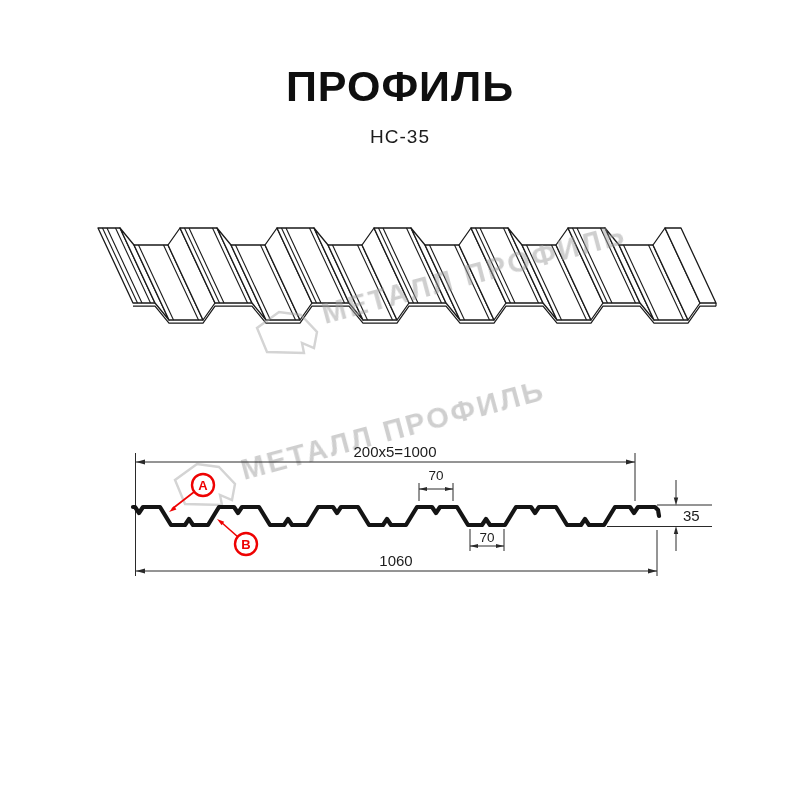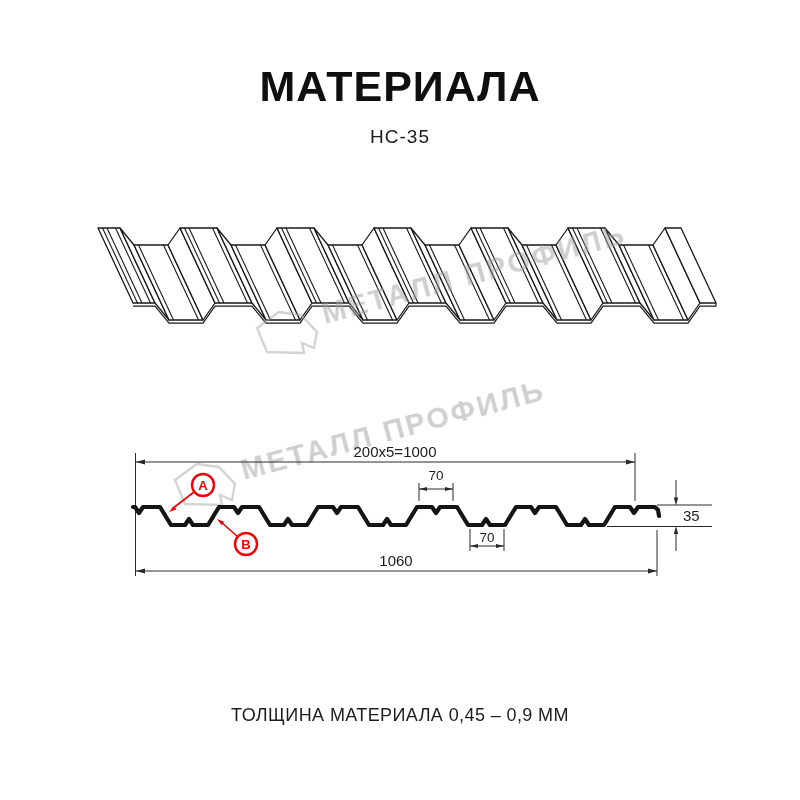--- a/index.html
+++ b/index.html
@@ -16,21 +16,21 @@
   .dimtxt-sm{font-size:13.5px;fill:#1c1c1c;}
   .dimline{stroke:#2a2a2a;stroke-width:1;fill:none;}
   .redlbl{font-size:13px;font-weight:600;}
   .wmtext{font-size:29px;font-weight:bold;letter-spacing:2.5px;}
 </style>
 </head>
 <body>
 
 <div id="page">
 
-  <div class="title">МАТЕРИАЛА</div>
+  <div class="title">ПРОФИЛЬ</div>
   <div class="subtitle">НС-35</div>
 
   <svg id="diagram" width="800" height="800" viewBox="0 0 800 800" style="position:absolute;left:0;top:0;">
 
     <g id="g3d">
         <path d="M133,303 L155,303 L120,228 L98,228 Z" fill="#ffffff" stroke="#1a1a1a" stroke-width="1.3" stroke-linejoin="round"></path>
         <path d="M155,303 L169,320 L134,245 L120,228 Z" fill="#ffffff" stroke="#1a1a1a" stroke-width="1.3" stroke-linejoin="round"></path>
         <path d="M169,320 L203,320 L168,245 L134,245 Z" fill="#ffffff" stroke="#1a1a1a" stroke-width="1.3" stroke-linejoin="round"></path>
         <path d="M203,320 L215,303 L180,228 L168,245 Z" fill="#ffffff" stroke="#1a1a1a" stroke-width="1.3" stroke-linejoin="round"></path>
         <path d="M215,303 L252,303 L217,228 L180,228 Z" fill="#ffffff" stroke="#1a1a1a" stroke-width="1.3" stroke-linejoin="round"></path>
@@ -156,14 +156,13 @@
       </g>
       <g>
         <circle cx="246" cy="544" r="11" fill="none" stroke-width="2.4" stroke="#ee0202"></circle>
         <line x1="238" y1="537" x2="221" y2="522" stroke-width="1.6" stroke="#ee0202"></line>
         <polygon points="217,519 224.2,521.8 221.6,525.3" fill="#ee0202"></polygon>
         <text class="redlbl" x="246" y="548.5" text-anchor="middle" fill="#ee0202">В</text>
       </g>
     </g>
   </svg>
 
-  <div class="footer">ТОЛЩИНА МАТЕРИАЛА 0,45 – 0,9 ММ</div>
 </div>
 
 </body></html>

